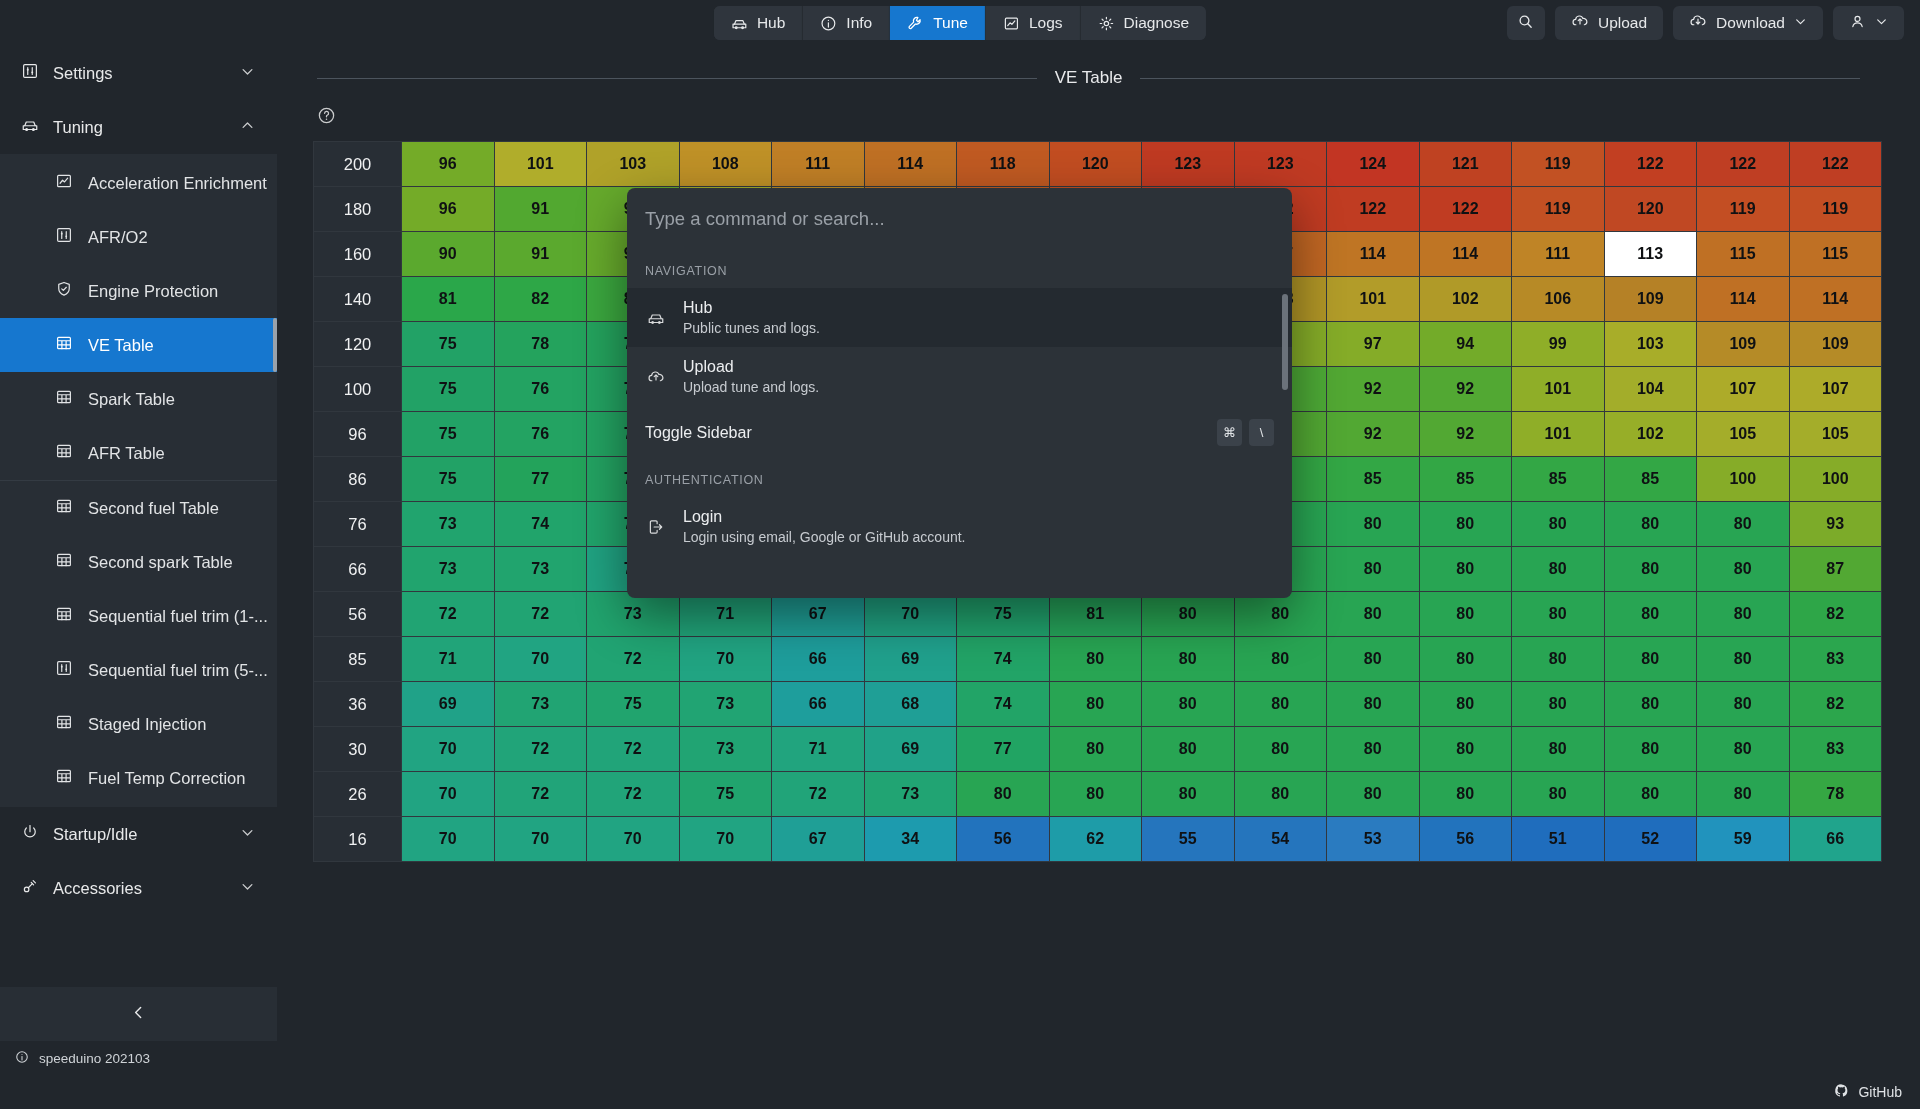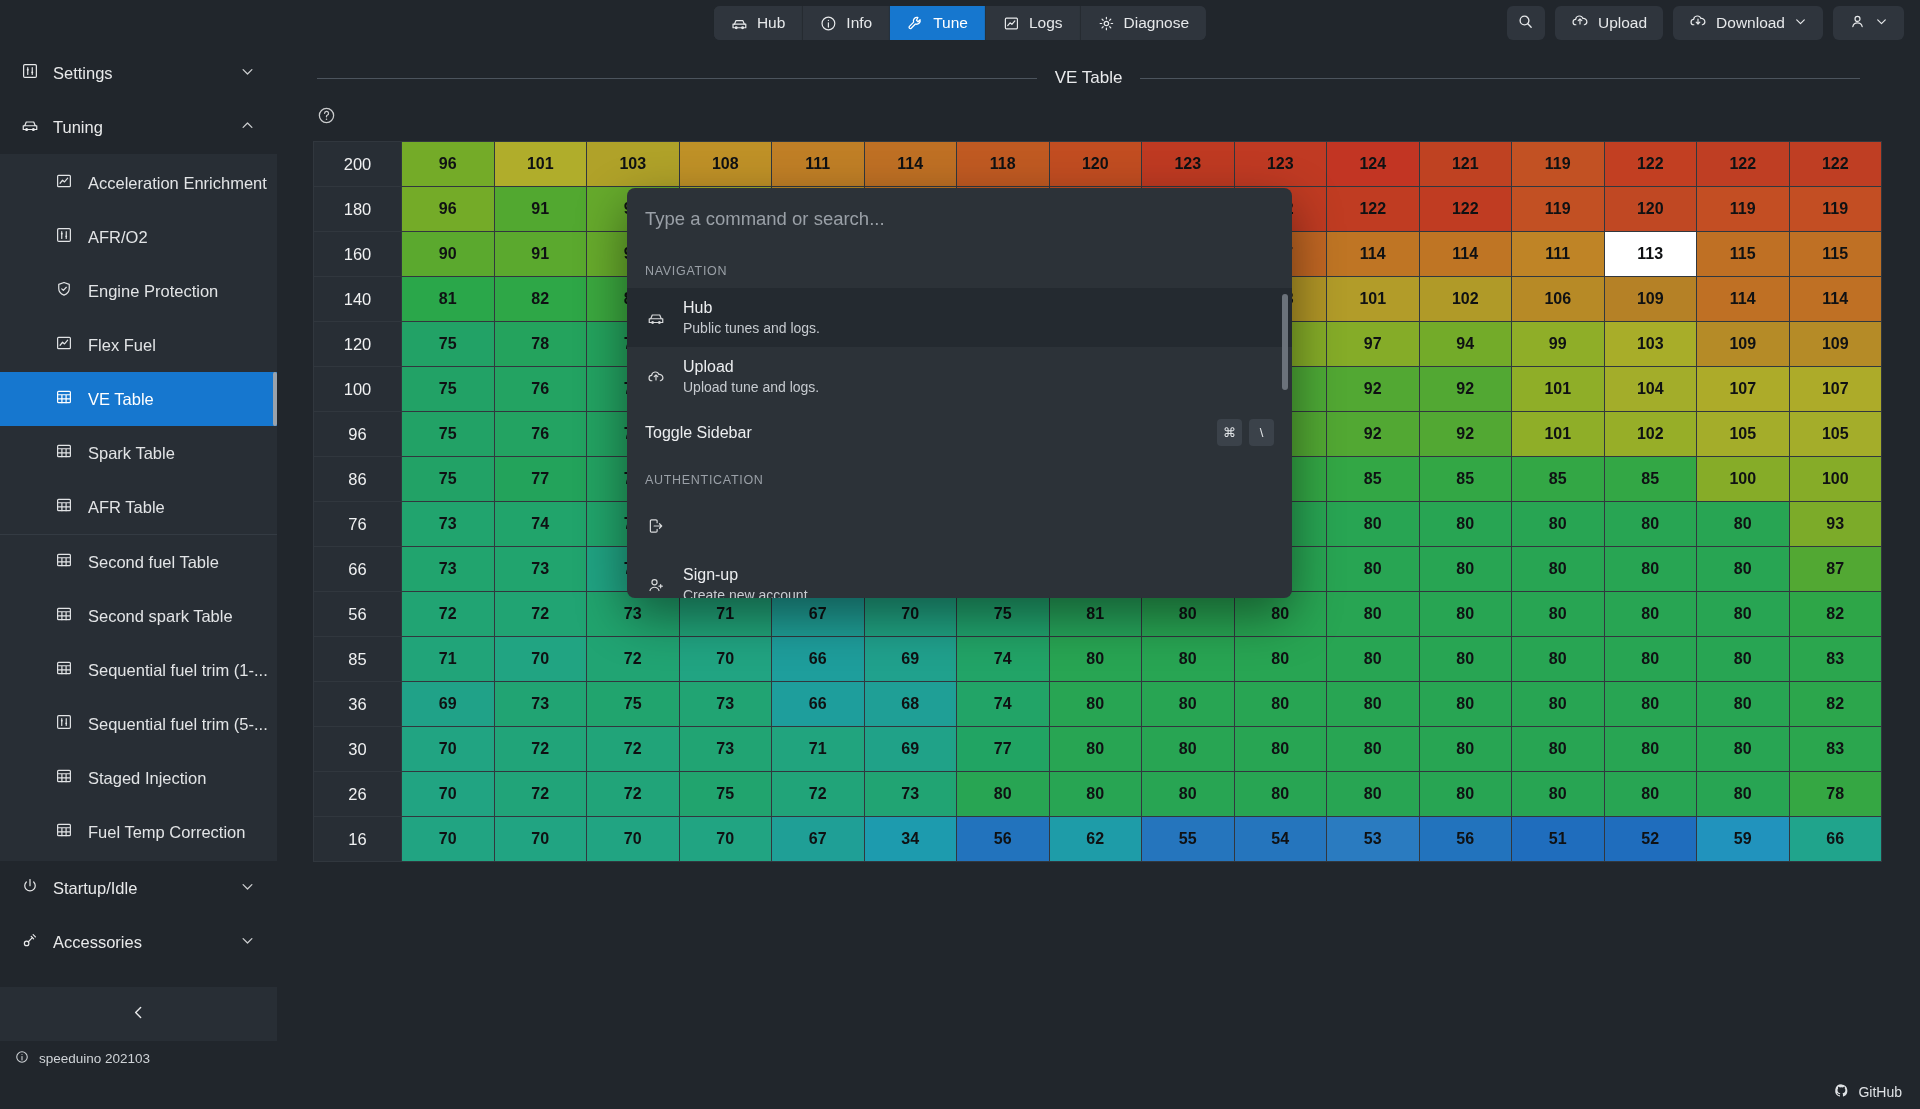--- a/index.html
+++ b/index.html
@@ -319,27 +319,20 @@
                   <circle cx="15" cy="13.8" r="1.2" fill="currentColor" stroke="none"></circle>
                 </svg></span>
               <span>AFR/O2</span>
             </div>
             <div class="sub">
               <span><svg width="18" height="18" viewBox="0 0 24 24" fill="none" stroke="currentColor" stroke-width="1.6" stroke-linecap="round" stroke-linejoin="round">
                   <path d="M12 3.3l7 2.6v5.3c0 4.1-2.8 7.2-7 9-4.2-1.8-7-4.9-7-9V5.9z"></path>
                   <path d="M9 11.8l2.1 2.1 4-4.2"></path>
                 </svg></span>
               <span>Engine Protection</span>
-            </div>
-            <div class="sub">
-              <span><svg width="18" height="18" viewBox="0 0 24 24" fill="none" stroke="currentColor" stroke-width="1.6" stroke-linecap="round" stroke-linejoin="round">
-                  <rect x="3.5" y="4.5" width="17" height="15" rx="1.3"></rect>
-                  <path d="M6.8 15l3.3-4 2.6 2.3 4.2-5"></path>
-                </svg></span>
-              <span>Flex Fuel</span>
             </div>
             <div class="sub active">
               <span><svg width="18" height="18" viewBox="0 0 24 24" fill="none" stroke="currentColor" stroke-width="1.6" stroke-linecap="round" stroke-linejoin="round">
                   <rect x="3.5" y="4.5" width="17" height="15" rx="1.3"></rect>
                   <path d="M3.5 9h17M3.5 14.5h17M9.2 9v10.5M14.8 9v10.5"></path>
                 </svg></span>
               <span>VE Table</span>
             </div>
             <div class="sub">
               <span><svg width="18" height="18" viewBox="0 0 24 24" fill="none" stroke="currentColor" stroke-width="1.6" stroke-linecap="round" stroke-linejoin="round">
@@ -820,32 +813,23 @@
               </span>
             </div>
             <div class="pal-section">AUTHENTICATION</div>
             <div class="pal-item">
               <span class="pal-ico">
                 <svg width="18" height="18" viewBox="0 0 24 24" fill="none" stroke="currentColor" stroke-width="1.6" stroke-linecap="round" stroke-linejoin="round">
                   <path d="M13.5 7.5V5.4a1.6 1.6 0 0 0-1.6-1.6H6.1A1.6 1.6 0 0 0 4.5 5.4v13.2a1.6 1.6 0 0 0 1.6 1.6h5.8a1.6 1.6 0 0 0 1.6-1.6v-2.1"></path>
                   <path d="M9.5 12h10M16.6 9l3 3-3 3"></path>
                 </svg>
               </span>
-            </div>
-            <div class="pal-item">
-              <span class="pal-ico">
-                <svg width="18" height="18" viewBox="0 0 24 24" fill="none" stroke="currentColor" stroke-width="1.6" stroke-linecap="round" stroke-linejoin="round">
-                  <circle cx="10" cy="8.3" r="3.4"></circle>
-                  <path d="M4 19.4a6.3 6.3 0 0 1 12 0"></path>
-                  <path d="M18.2 11.3v4.4M16 13.5h4.4"></path>
-                </svg>
-              </span>
               <span class="pal-txt">
-                <span class="pal-title">Sign-up</span>
-                <span class="pal-sub">Create new account.</span>
+                <span class="pal-title">Login</span>
+                <span class="pal-sub">Login using email, Google or GitHub account.</span>
               </span>
             </div>
           </div>
       </div>
     </div>
   </div>
 
   <div class="botbar">
     <div class="gh">
       <span>

